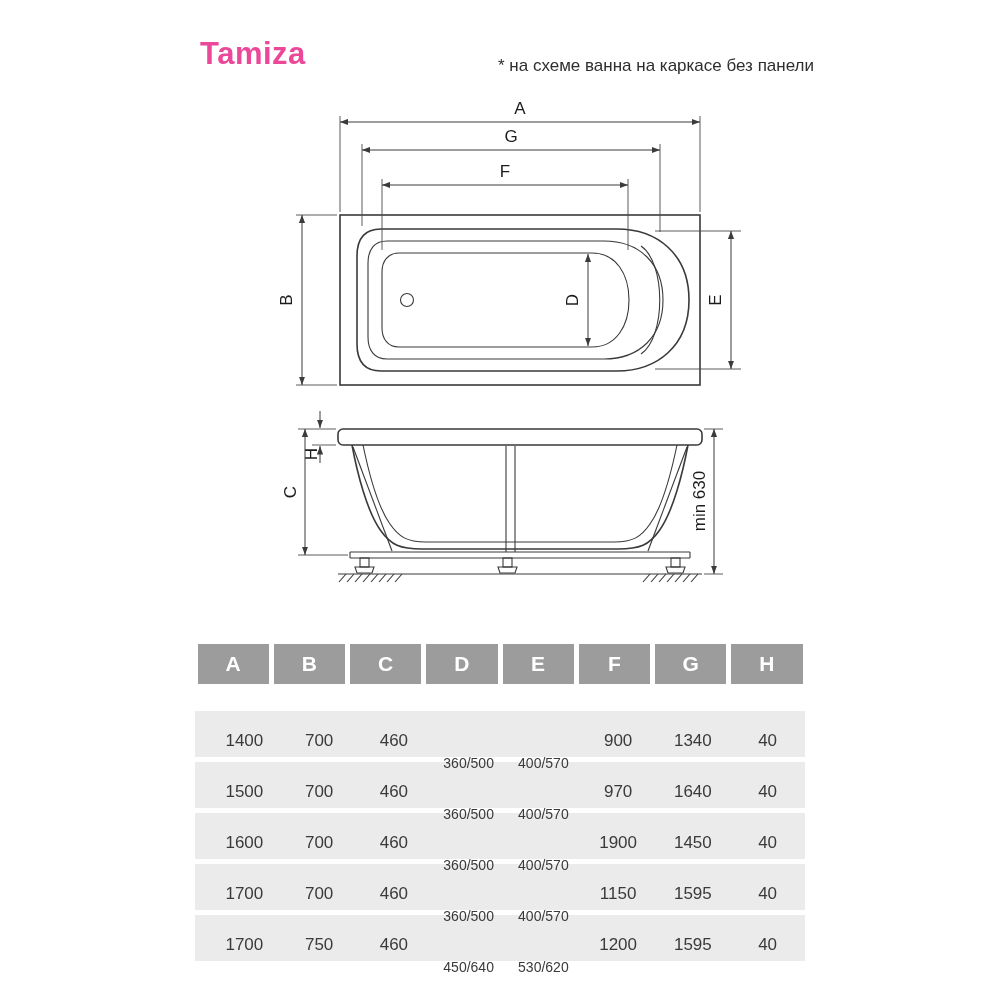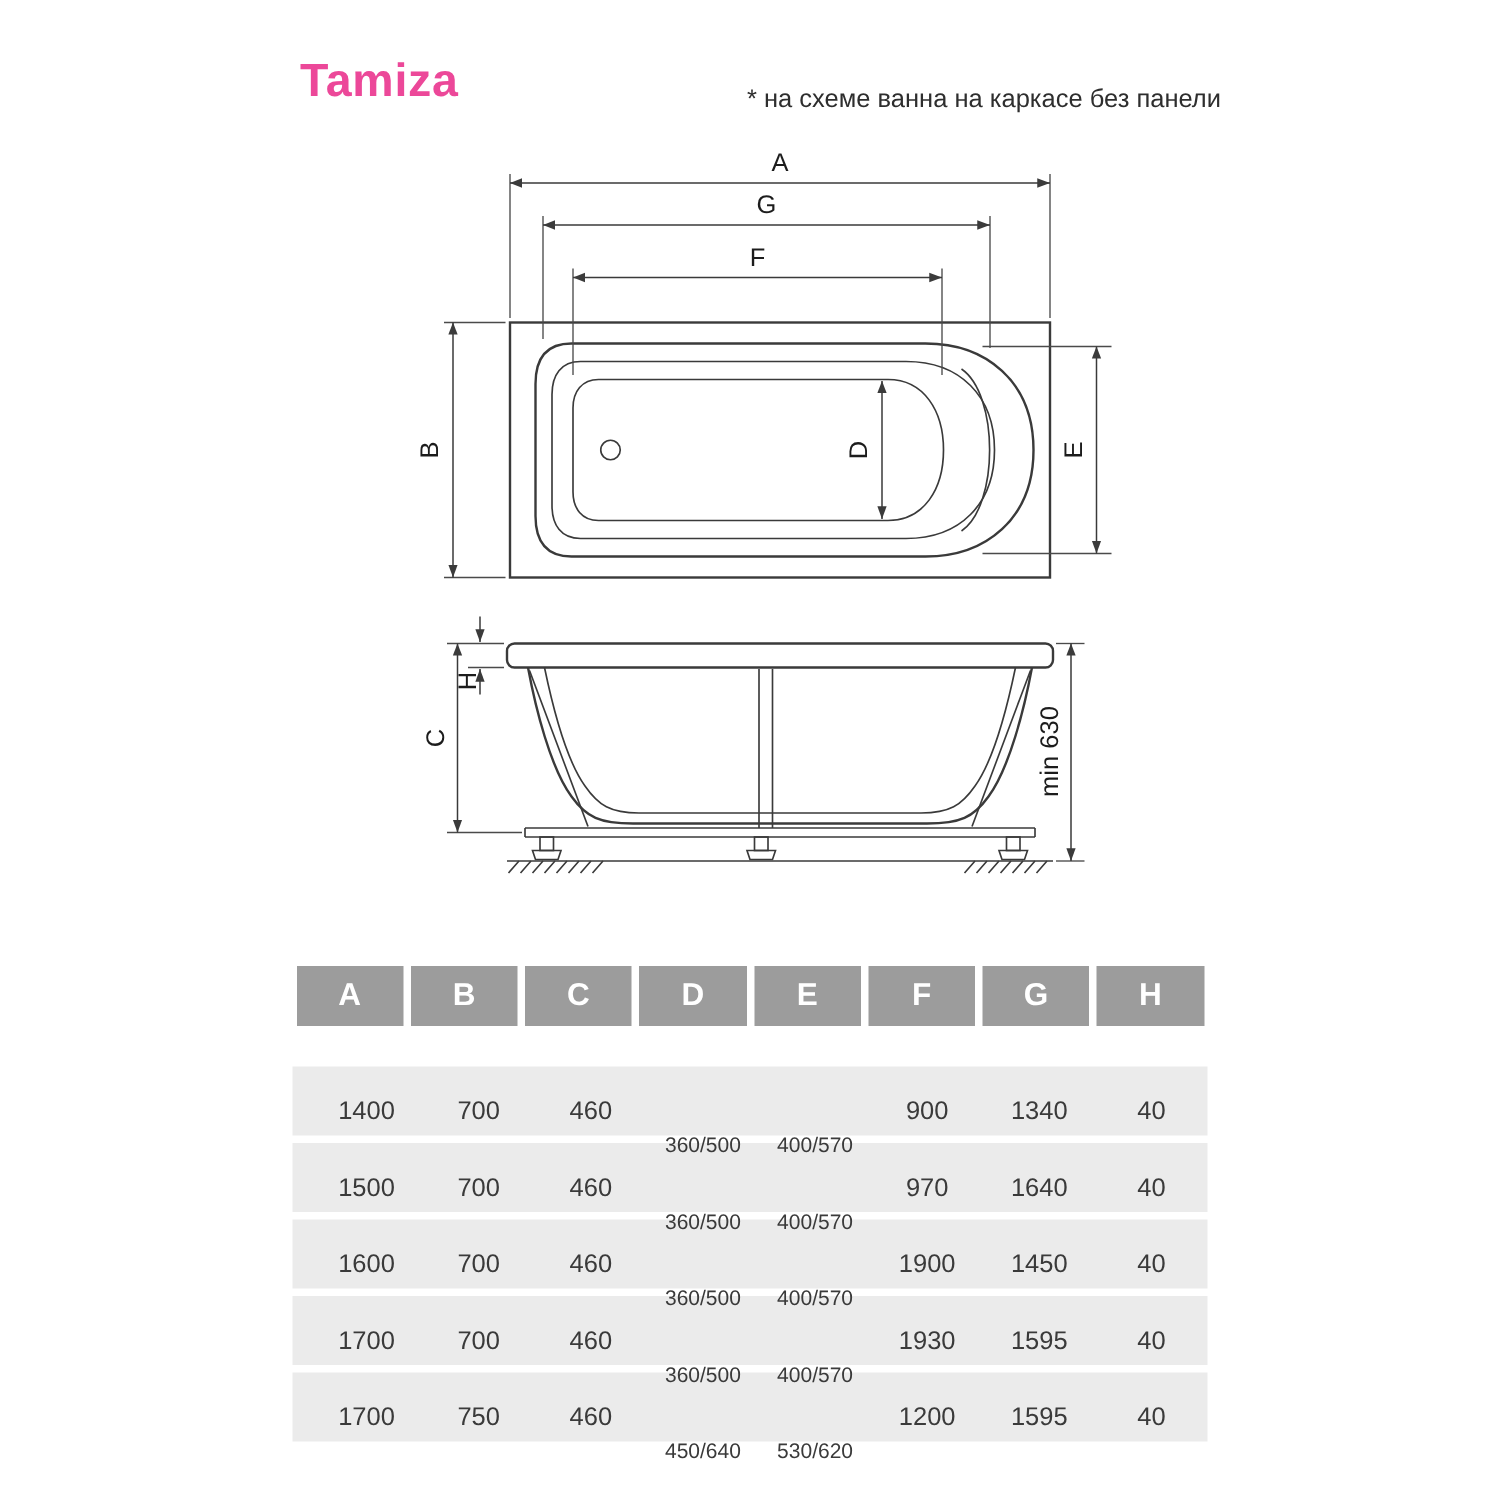--- a/index.html
+++ b/index.html
@@ -189,21 +189,21 @@
       <div class="td">1450</div>
       <div class="td">40</div>
     </div>
 
     <div class="trow">
       <div class="td">1700</div>
       <div class="td">700</div>
       <div class="td">460</div>
       <div class="td sm">360/500</div>
       <div class="td sm">400/570</div>
-      <div class="td">1930</div>
+      <div class="td">1150</div>
       <div class="td">1595</div>
       <div class="td">40</div>
     </div>
 
     <div class="trow">
       <div class="td">1700</div>
       <div class="td">750</div>
       <div class="td">460</div>
       <div class="td sm">450/640</div>
       <div class="td sm">530/620</div>

